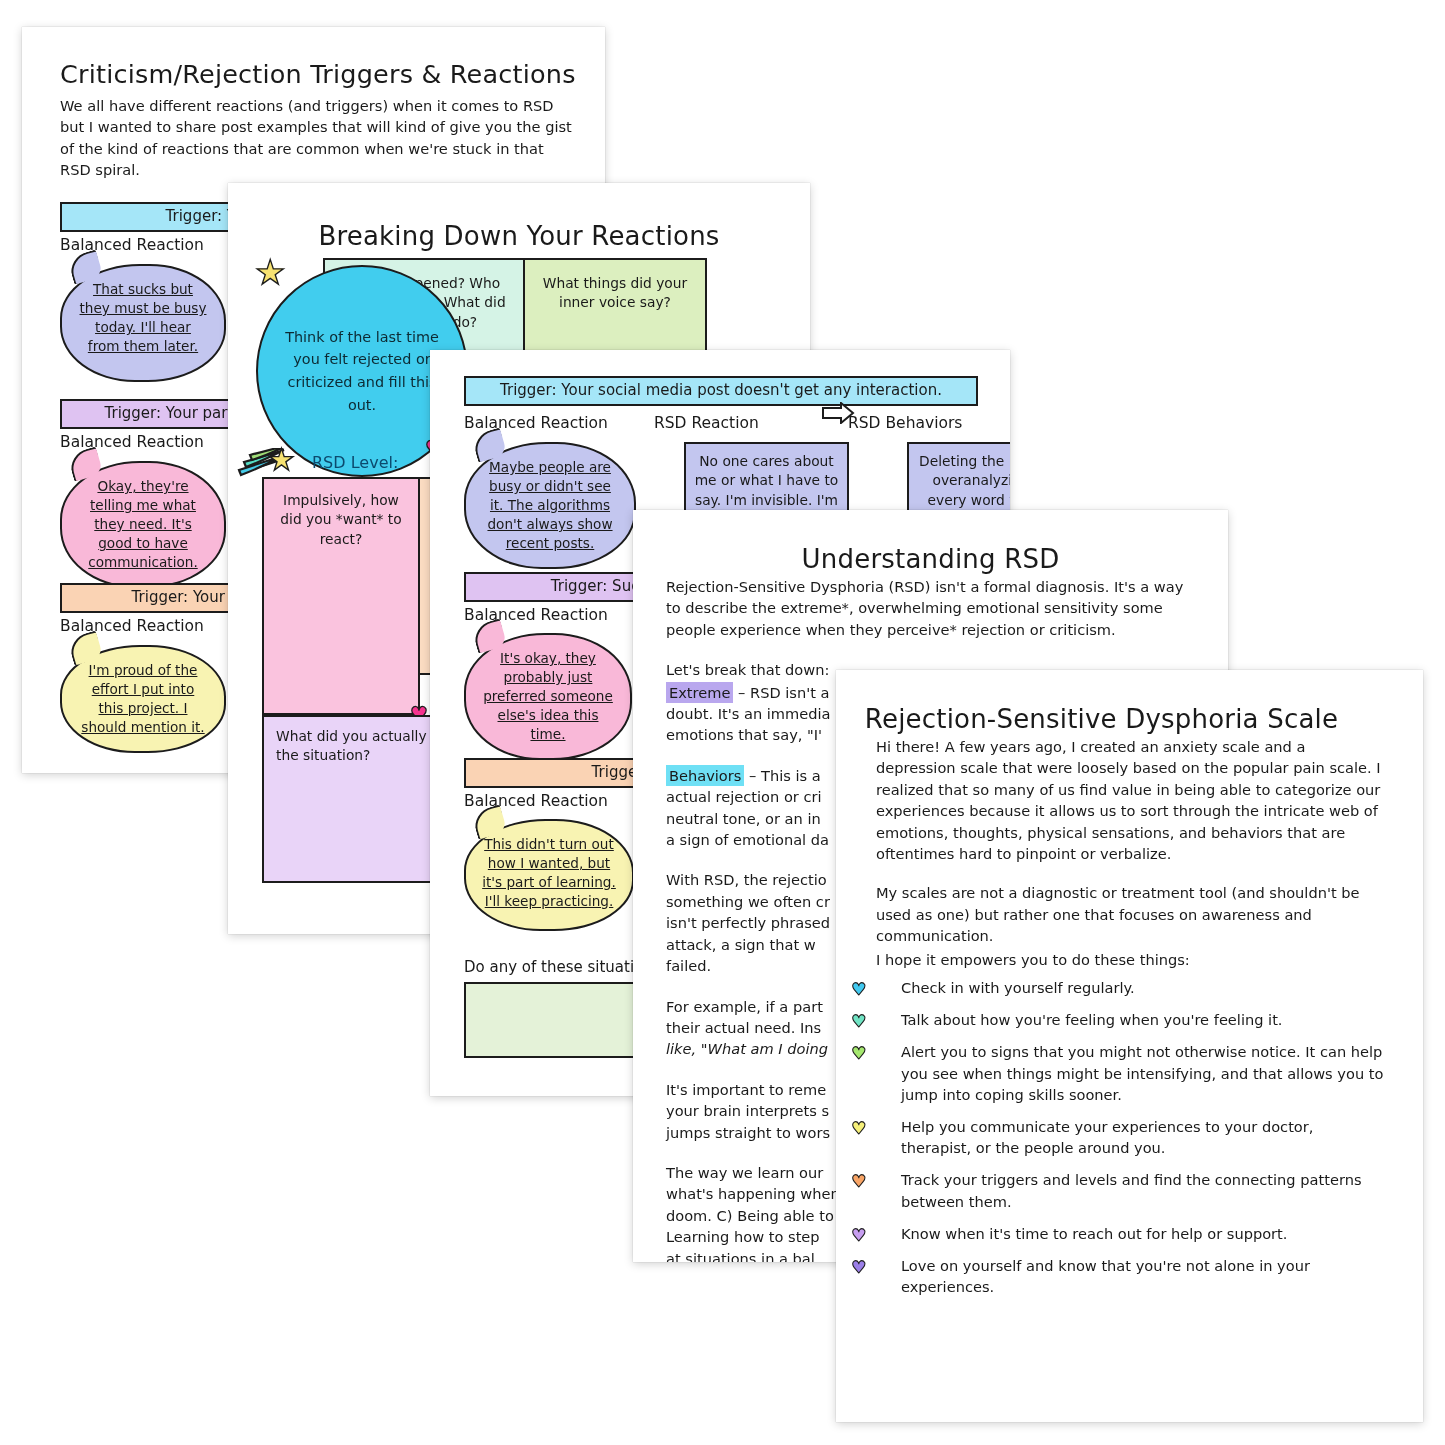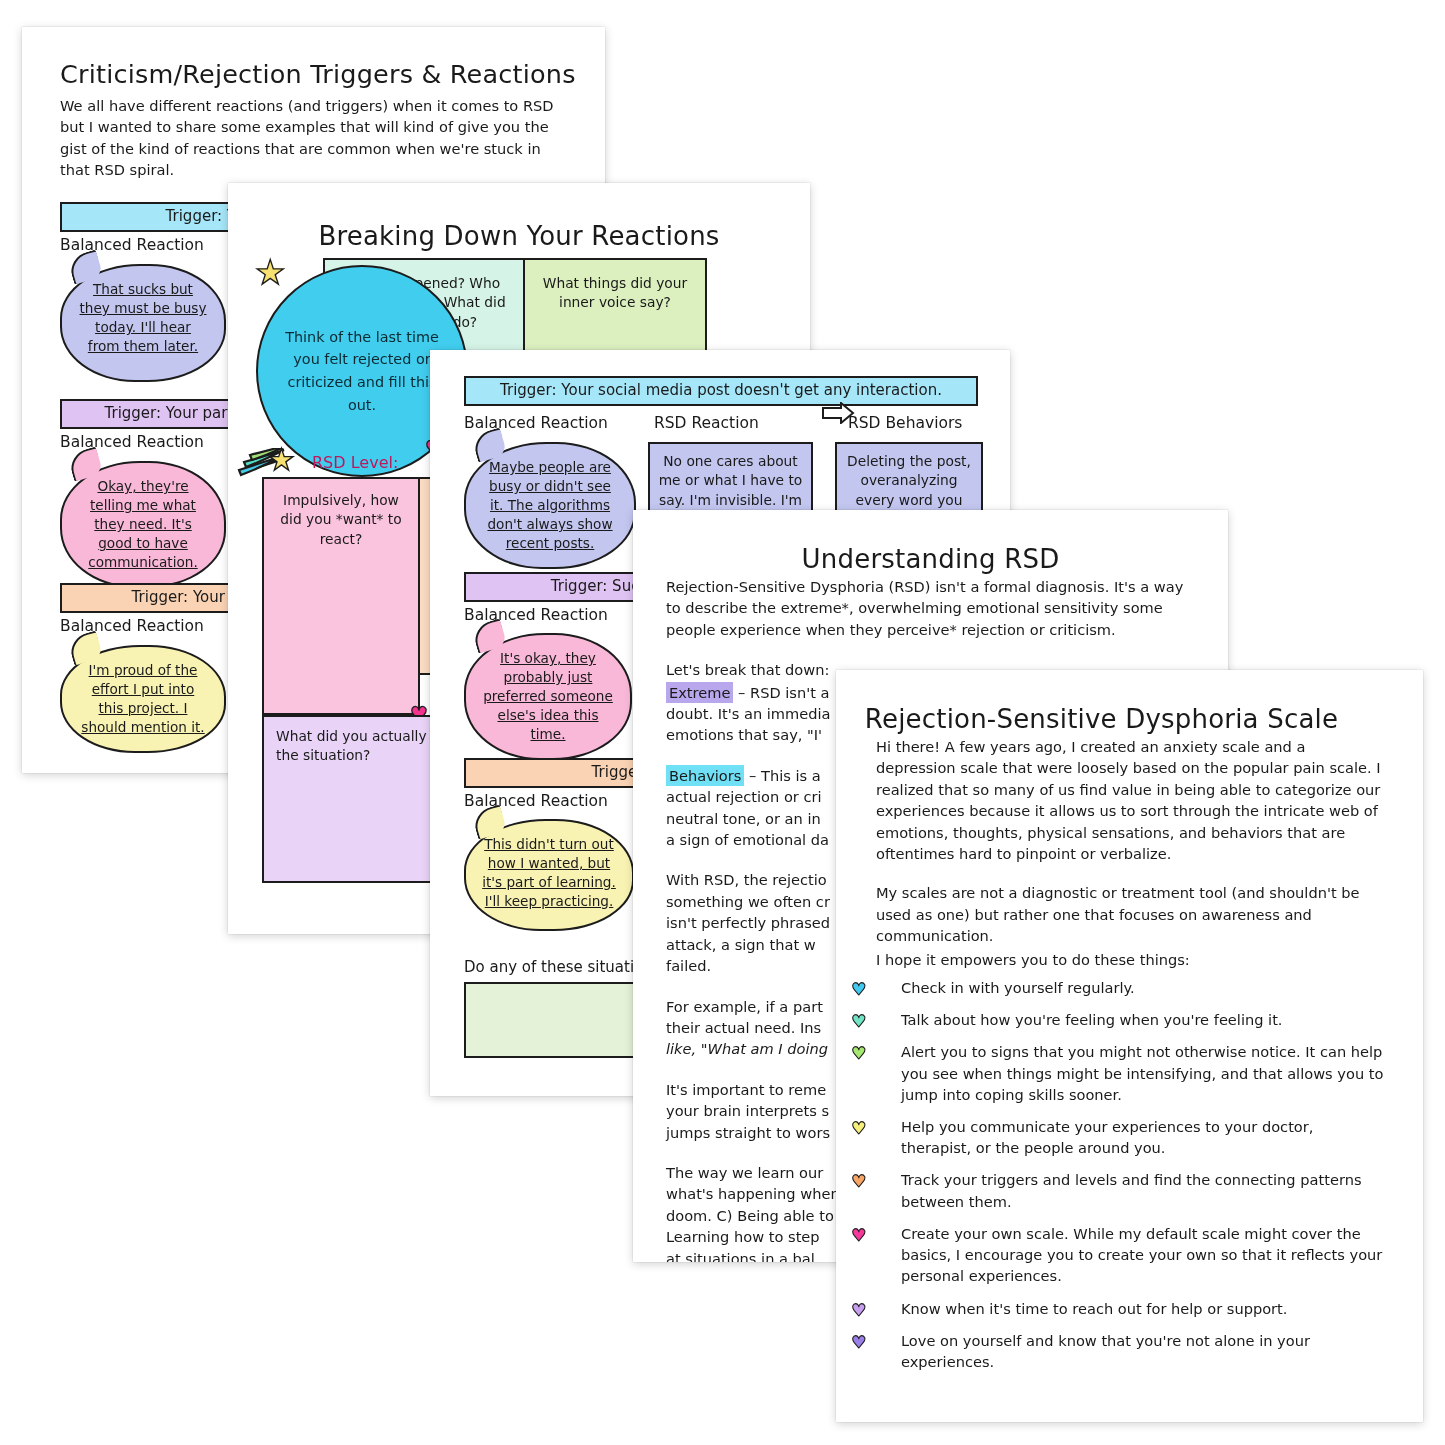--- a/index.html
+++ b/index.html
@@ -88,21 +88,21 @@
                text-indent:-25px;padding-left:25px;color:#1a1a1a;}
 </style>
 </head>
 <body>
 
 <div class="stage">
 
   <div class="page" id="page1">
     <div style="position:absolute;left:38px;top:32px;width:515px;">
       <div class="h1 left" style="font-size:25.5px;">Criticism/Rejection Triggers &amp; Reactions</div>
-      <div class="body" style="margin-top:6px;width:512px;">We all have different reactions (and triggers) when it comes to RSD but I wanted to share some examples that will kind of give you the gist of the kind of reactions that are common when we're stuck in that RSD spiral.</div>
+      <div class="body" style="margin-top:6px;width:512px;">We all have different reactions (and triggers) when it comes to RSD but I wanted to share post examples that will kind of give you the gist of the kind of reactions that are common when we're stuck in that RSD spiral.</div>
     </div>
 
     <div style="position:absolute;left:38px;top:175px;width:560px;">
       <div class="trigger t-blue" style="text-align:center;width:525px;">Trigger: Your friend doesn't text you back.</div>
       <div class="lbl">Balanced Reaction</div>
       <div class="bubble b-periwinkle" style="width:166px;margin-top:10px;min-height:118px;">That sucks but they must be busy today. I'll hear from them later.</div>
     </div>
 
     <div style="position:absolute;left:38px;top:372px;width:560px;">
       <div class="trigger t-purple" style="text-align:center;width:525px;">Trigger: Your partner asks you to do something differently.</div>
@@ -131,38 +131,38 @@
 
     <div class="star" style="left:27px;top:72px;">★</div>
     <div class="heart-deco" style="left:197px;top:255px;">♥</div>
     <svg class="swoosh" style="left:8px;top:265px;" viewBox="0 0 62 30">
       <path d="M4 24 Q20 20 44 12" stroke="#1c1c1c" stroke-width="2.4" fill="#45cbe8" stroke-linecap="round"></path>
       <path d="M3 22 Q22 16 46 8 Q24 20 5 27 Z" fill="#45cbe8" stroke="#1c1c1c" stroke-width="2.2"></path>
       <path d="M8 14 Q26 9 48 2 Q26 13 10 19 Z" fill="#55dcc4" stroke="#1c1c1c" stroke-width="2.2"></path>
       <path d="M14 7 Q30 3 52 -3 Q32 7 16 12 Z" fill="#9fdd77" stroke="#1c1c1c" stroke-width="2.2"></path>
     </svg>
     <div class="star" style="left:40px;top:262px;font-size:30px;">★</div>
-    <div style="position:absolute;left:84px;top:270px;font-size:16px;color:#be185d;white-space:nowrap;">RSD Level:</div>
+    <div style="position:absolute;left:84px;top:270px;font-size:16px;color:#0c4a6e;white-space:nowrap;">RSD Level:</div>
 
     <div class="box box-pink" style="position:absolute;left:34px;top:294px;width:158px;height:238px;text-align:center;padding-top:12px;">Impulsively, how did you *want* to react?</div>
     <div class="box box-peachlight" style="position:absolute;left:192px;top:294px;width:135px;height:198px;border-left:none;"></div>
     <div class="heart-deco" style="left:182px;top:521px;">♥</div>
     <div class="box box-lilac" style="position:absolute;left:34px;top:532px;width:282px;height:168px;text-align:left;padding:10px 12px;">What did you actually do to handle the situation?</div>
   </div>
 
   <div class="page" id="page3">
 
     <div style="position:absolute;left:34px;top:26px;">
       <div class="trigger t-blue" style="text-align:center;width:514px;">Trigger: Your social media post doesn't get any interaction.</div>
       <div class="row" style="margin-top:4px;">
         <div class="lbl" style="width:190px;">Balanced Reaction</div>
         <div class="lbl" style="width:194px;">RSD Reaction</div>
         <div class="lbl">RSD Behaviors</div>
       </div>
-      <div class="row" style="margin-top:8px;">
+      <div class="row" style="margin-top:8px;gap:36px;">
         <div class="bubble b-periwinkle" style="width:172px;min-height:118px;">Maybe people are busy or didn't see it. The algorithms don't always show recent posts.</div>
         <div class="box box-periwinkle clip" style="width:165px;height:84px;margin-left:12px;padding:8px 8px;">No one cares about me or what I have to say. I'm invisible. I'm not worthy of</div>
         <svg class="arrow" style="left:357px;top:26px;" viewBox="0 0 34 22">
           <path d="M2 6 L20 6 L20 1 L32 11 L20 21 L20 16 L2 16 Z" fill="#ffffff" stroke="#1c1c1c" stroke-width="2"></path>
         </svg>
         <div class="box box-periwinkle clip" style="width:148px;height:84px;margin-left:22px;padding:8px 8px;">Deleting the post, overanalyzing every word you wrote, or</div>
       </div>
     </div>
 
     <div style="position:absolute;left:34px;top:222px;">
@@ -238,20 +238,19 @@
     <div style="position:absolute;left:40px;top:66px;width:510px;">
       <div class="body">Hi there! A few years ago, I created an anxiety scale and a depression scale that were loosely based on the popular pain scale. I realized that so many of us find value in being able to categorize our experiences because it allows us to sort through the intricate web of emotions, thoughts, physical sensations, and behaviors that are oftentimes hard to pinpoint or verbalize.</div>
       <div class="body" style="margin-top:18px;">My scales are not a diagnostic or treatment tool (and shouldn't be used as one) but rather one that focuses on awareness and communication.</div>
       <div class="body" style="margin-top:2px;">I hope it empowers you to do these things:</div>
       <ul class="hearts" style="margin-top:7px;">
           <li><span class="hb" style="color: rgb(65, 201, 240);">♥</span><span>Check in with yourself regularly.</span></li>
           <li><span class="hb" style="color: rgb(112, 228, 196);">♥</span><span>Talk about how you're feeling when you're feeling it.</span></li>
           <li><span class="hb" style="color: rgb(165, 232, 111);">♥</span><span>Alert you to signs that you might not otherwise notice. It can help you see when things might be intensifying, and that allows you to jump into coping skills sooner.</span></li>
           <li><span class="hb" style="color: rgb(246, 240, 122);">♥</span><span>Help you communicate your experiences to your doctor, therapist, or the people around you.</span></li>
           <li><span class="hb" style="color: rgb(249, 165, 102);">♥</span><span>Track your triggers and levels and find the connecting patterns between them.</span></li>
-          <li><span class="hb" style="color: rgb(246, 56, 154);">♥</span><span>Create your own scale. While my default scale might cover the basics, I encourage you to create your own so that it reflects your personal experiences.</span></li>
           <li><span class="hb" style="color: rgb(199, 158, 240);">♥</span><span>Know when it's time to reach out for help or support.</span></li>
           <li><span class="hb" style="color: rgb(155, 127, 232);">♥</span><span>Love on yourself and know that you're not alone in your experiences.</span></li>
         </ul>
     </div>
   </div>
 
 </div>
 
 </body></html>

